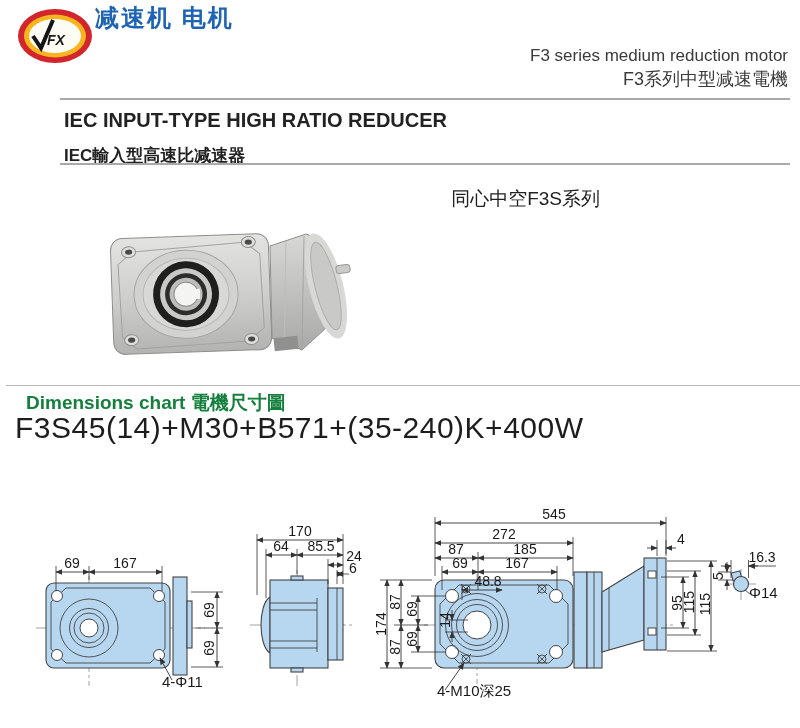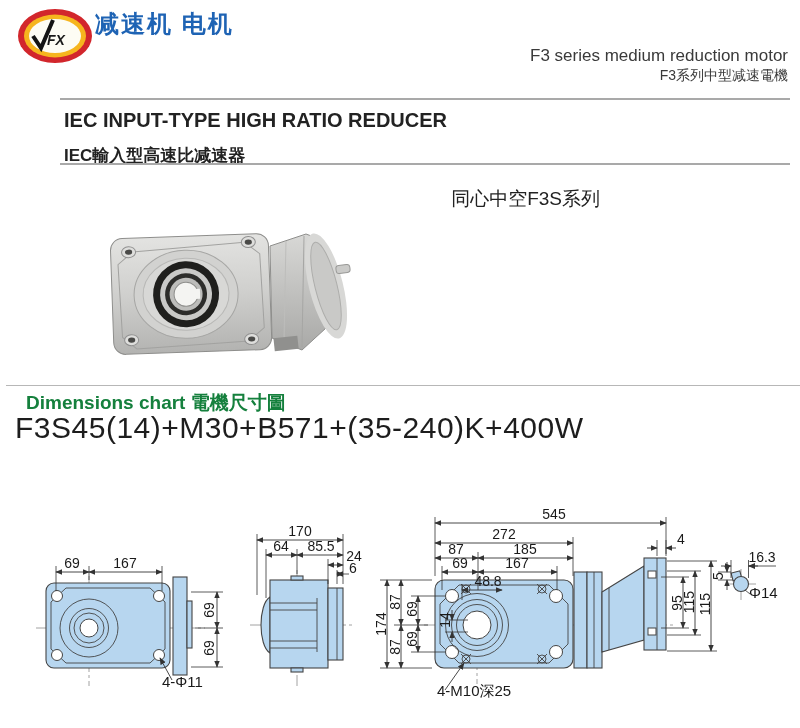--- a/index.html
+++ b/index.html
@@ -3,24 +3,24 @@
 <meta charset="utf-8">
 <style>
   html,body{margin:0;padding:0;background:#ffffff;}
   #page{position:relative;width:800px;height:728px;background:#fff;overflow:hidden;
         font-family:"Liberation Sans",sans-serif;color:#1a1a1a;border-radius:8px;}
   .abs{position:absolute;}
   
   #logo{left:16px;top:7px;width:78px;height:58px;}
   #brand{left:95px;top:4px;line-height:1;}
   #brand .name{font-size:37px;font-weight:bold;color:#1e63b4;letter-spacing:1px;}
-  #brand .tag{font-size:24px;font-weight:bold;color:#1e63b4;margin-top:8px;letter-spacing:2px;}
+  #brand .tag{font-size:24px;font-weight:bold;color:#1e63b4;margin-top:2px;letter-spacing:2px;}
   #hdr-right{right:12px;top:46px;text-align:right;color:#3a3a3a;}
   #hdr-right .en{font-size:17px;margin-left:32px;}
-  #hdr-right .zh{font-size:14px;margin-top:1px;}
+  #hdr-right .zh{font-size:18px;margin-top:1px;}
   .rule{position:absolute;background:#a9a9a9;height:2px;}
   #rule1{left:60px;right:10px;top:98px;}
   #rule2{left:60px;right:10px;top:163px;}
   #rule3{left:6px;right:0;top:385px;height:1px;background:#b7b7b7;}
   #sec{left:64px;top:109px;}
   #sec .en{font-size:20px;font-weight:bold;color:#222;}
   #sec .zh{font-size:17px;font-weight:bold;color:#222;margin-top:12px;}
   #photo-label{left:0;top:186px;width:600px;text-align:right;font-size:19px;color:#222;}
   #photo{left:98px;top:210px;}
   #dim-head{left:26px;top:390px;font-size:19px;font-weight:bold;color:#15803d;}

